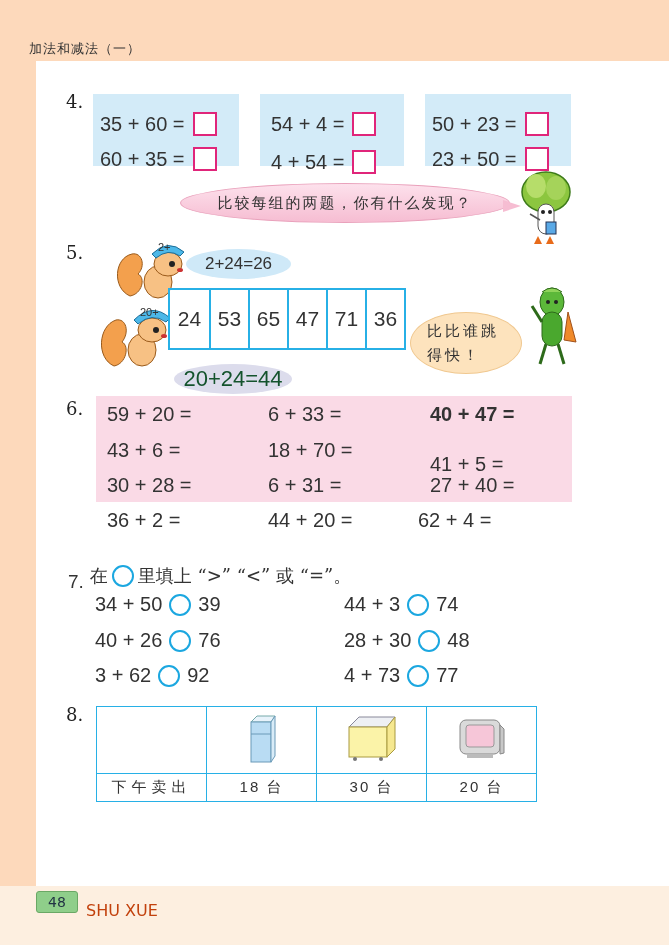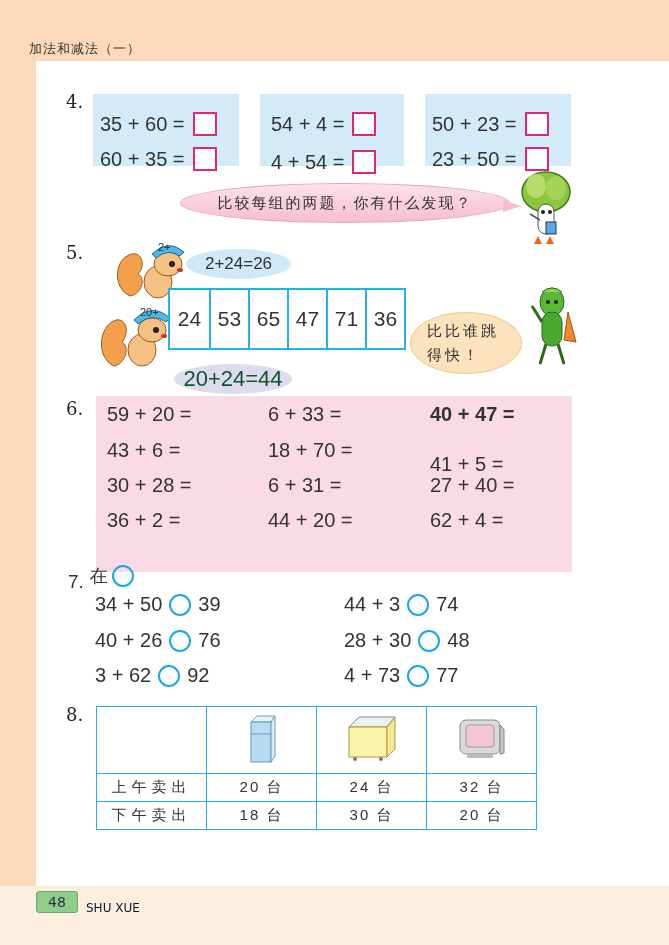--- a/index.html
+++ b/index.html
@@ -4,21 +4,21 @@
 <style>
   * { box-sizing: border-box; margin: 0; padding: 0; }
   html, body { width: 669px; height: 945px; overflow: hidden; }
   body { background: #fde3c8; font-family: "DejaVu Sans", "Liberation Sans", sans-serif; color: #2a2a2a; position: relative; }
   .header-band { position: absolute; left: 0; top: 0; width: 669px; height: 61px; background: #fdd9bb; }
   .chapter-title { position: absolute; left: 29px; top: 40px; font-family: "DejaVu Serif", serif; font-size: 13px; color: #333; letter-spacing: 1px; }
   .side-band { position: absolute; left: 0; top: 61px; width: 36px; height: 825px; background: #fdd9bb; }
   .page { position: absolute; left: 36px; top: 61px; width: 633px; height: 825px; background: #ffffff; }
   .footer-band { position: absolute; left: 0; top: 886px; width: 669px; height: 59px; background: #fdefe0; }
   .page-num { position: absolute; left: 36px; top: 891px; width: 42px; height: 22px; background: #8fce8a; border: 1px solid #6aa865; border-radius: 3px; font-size: 14px; color: #234; text-align: center; line-height: 20px; }
-  .footer-label { position: absolute; left: 86px; top: 901px; font-size: 12px; color: #0f172a; }
+  .footer-label { position: absolute; left: 86px; top: 901px; font-size: 16px; color: #c2410c; }
 
   .qnum { position: absolute; font-family: "DejaVu Serif", serif; font-size: 18px; color: #222; }
   .math { font-family: "Liberation Sans", sans-serif; font-size: 20px; color: #333; margin-top: 12px; }
 
   
   .q4box { position: absolute; background: #d3ebf8; padding: 0 8px; }
   .q4row { position: absolute; left: 7px; display: flex; align-items: center; }
   .sqbox { display: inline-block; width: 24px; height: 24px; border: 2px solid #e0257a; background: #fff; margin-left: 8px; }
 
   .bubble-pink { position: absolute; left: 180px; top: 183px; width: 330px; height: 40px; background: linear-gradient(#fde1ec, #f6bdd2); border: 1px solid #e9a1bb; border-radius: 50%; display: flex; align-items: center; justify-content: center; font-family: "DejaVu Serif", serif; font-size: 15px; color: #333; letter-spacing: 2px; }
@@ -28,21 +28,21 @@
   .jump-strip { position: absolute; left: 168px; top: 288px; display: flex; border: 2px solid #27b0e6; height: 62px; }
   .jump-cell { width: 39px; border-left: 2px solid #27b0e6; display: flex; align-items: center; justify-content: center; font-family: "Liberation Sans", sans-serif; font-size: 21px; color: #333; }
   .jump-cell:first-child { border-left: none; }
   .bubble-blue { position: absolute; left: 186px; top: 249px; width: 105px; height: 30px; background: #cfe9f8; border-radius: 50%; display: flex; align-items: center; justify-content: center; font-family: "Liberation Sans", sans-serif; font-size: 17px; color: #333; }
   .bubble-gray { position: absolute; left: 174px; top: 340px; width: 118px; height: 30px; background: #dcdcec; border-radius: 50%; display: flex; align-items: center; justify-content: center; font-family: "Liberation Sans", sans-serif; font-size: 22px; color: #14532d; margin-top: 24px; }
   .bubble-peach { position: absolute; left: 410px; top: 312px; width: 112px; height: 62px; background: #fde3bd; border: 1px solid #f0c890; border-radius: 50%; font-family: "DejaVu Serif", serif; font-size: 15px; color: #333; padding: 6px 0 0 16px; line-height: 24px; letter-spacing: 3px; }
 
   .char { position: absolute; }
 
   
-  .q6box { position: absolute; left: 96px; top: 396px; width: 476px; height: 176px; background: #fadae6; }
+  .q6box { position: absolute; left: 96px; top: 396px; width: 476px; height: 106px; background: #fadae6; }
   .q6item { position: absolute; font-family: "Liberation Sans", sans-serif; font-size: 20px; color: #333; }
 
   
   .q7title { position: absolute; left: 68px; top: 559px; display: flex; align-items: center; font-family: "DejaVu Serif", serif; font-size: 18px; color: #333; }
   .circ { display: inline-block; width: 22px; height: 22px; border: 2px solid #1ba7e0; border-radius: 50%; margin: 0 4px; vertical-align: middle; }
   .q7item { position: absolute; display: flex; align-items: center; font-family: "Liberation Sans", sans-serif; font-size: 20px; color: #333; }
 
   
   .q8table { position: absolute; left: 96px; top: 706px; border-collapse: collapse; }
   .q8table td { border: 1.5px solid #27b0e6; text-align: center; font-size: 15px; color: #333; }
@@ -166,27 +166,28 @@
   <div class="q6item" style="left:11px;top:43px;">43 + 6 =</div>
   <div class="q6item" style="left:11px;top:78px;">30 + 28 =</div>
   <div class="q6item" style="left:11px;top:113px;">36 + 2 =</div>
   <div class="q6item" style="left:172px;top:7px;">6 + 33 =</div>
   <div class="q6item" style="left:172px;top:43px;">18 + 70 =</div>
   <div class="q6item" style="left:172px;top:78px;">6 + 31 =</div>
   <div class="q6item" style="left:172px;top:113px;">44 + 20 =</div>
   <div class="q6item" style="left:334px;top:7px;font-weight:bold;">40 + 47 =</div>
   <div class="q6item" style="left:334px;top:43px;margin-top:14px;">41 + 5 =</div>
   <div class="q6item" style="left:334px;top:78px;">27 + 40 =</div>
-  <div class="q6item" style="left:334px;top:113px;">62 + 4 =</div>
+  <div class="q6item" style="left:322px;top:113px;">62 + 4 =</div>
 </div>
 
 <div class="q7title">
   <span class="math" style="font-size:19px;margin-right:6px;">7.</span>
   <span>在</span>
   <span class="circ"></span>
+  <span>里填上 “&gt;” “&lt;” 或 “=”。</span>
 </div>
 <div class="q7item" style="left:95px;top:593px;">
     <span>34 + 50</span>
     <span class="circ" style="margin:0 7px;"></span>
     <span>39</span>
   </div>
 <div class="q7item" style="left:344px;top:593px;justify-content:space-between;">
     <span>44 + 3</span>
     <span class="circ" style="margin:0 7px;"></span>
     <span>74</span>
@@ -237,25 +238,19 @@
     <td class="val">
       <svg width="50" height="44">
         <rect x="3" y="3" width="40" height="34" rx="6" fill="#dadada" stroke="#888"></rect>
         <rect x="9" y="8" width="28" height="22" rx="3" fill="#f6c6d8" stroke="#999"></rect>
         <path d="M43 8 L47 12 V36 L43 37 z" fill="#c8c8c8" stroke="#888"></path>
         <rect x="10" y="37" width="26" height="4" fill="#bbb"></rect>
       </svg>
     </td>
   </tr>
   <tr style="height:28px;">
-    <td class="rowlabel">上午卖出</td>
-    <td class="val">20 台</td>
-    <td class="val">24 台</td>
-    <td class="val">32 台</td>
-  </tr>
-  <tr style="height:28px;">
     <td class="rowlabel">下午卖出</td>
     <td class="val">18 台</td>
     <td class="val">30 台</td>
     <td class="val">20 台</td>
   </tr>
 </tbody>
   </table>
 
 </body></html>

